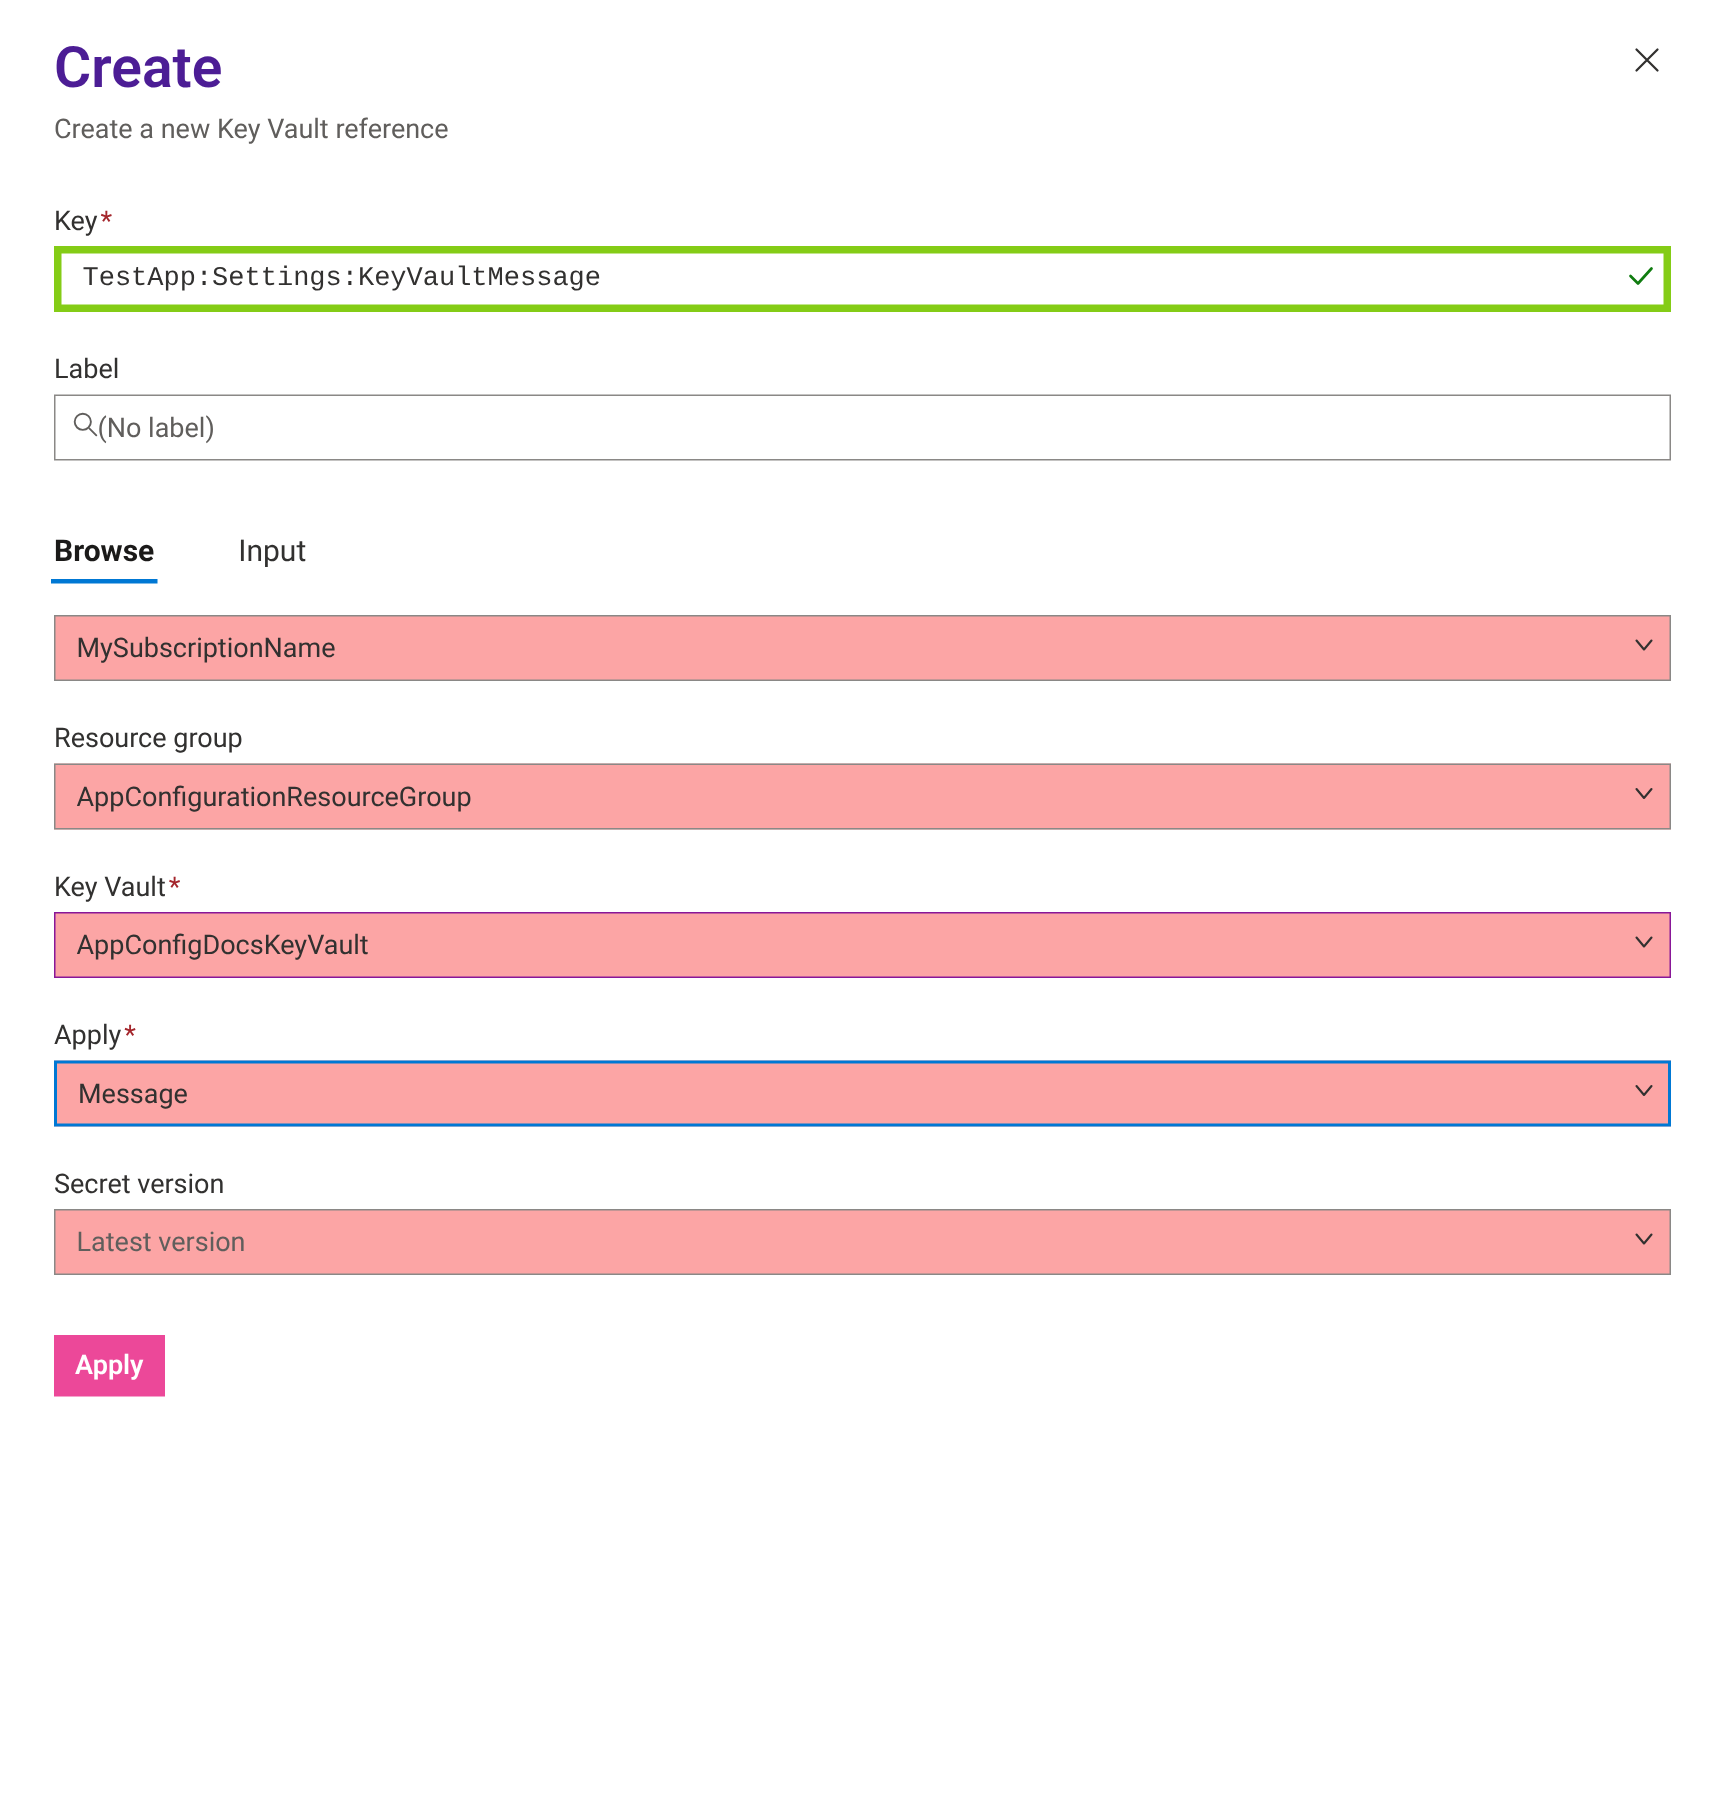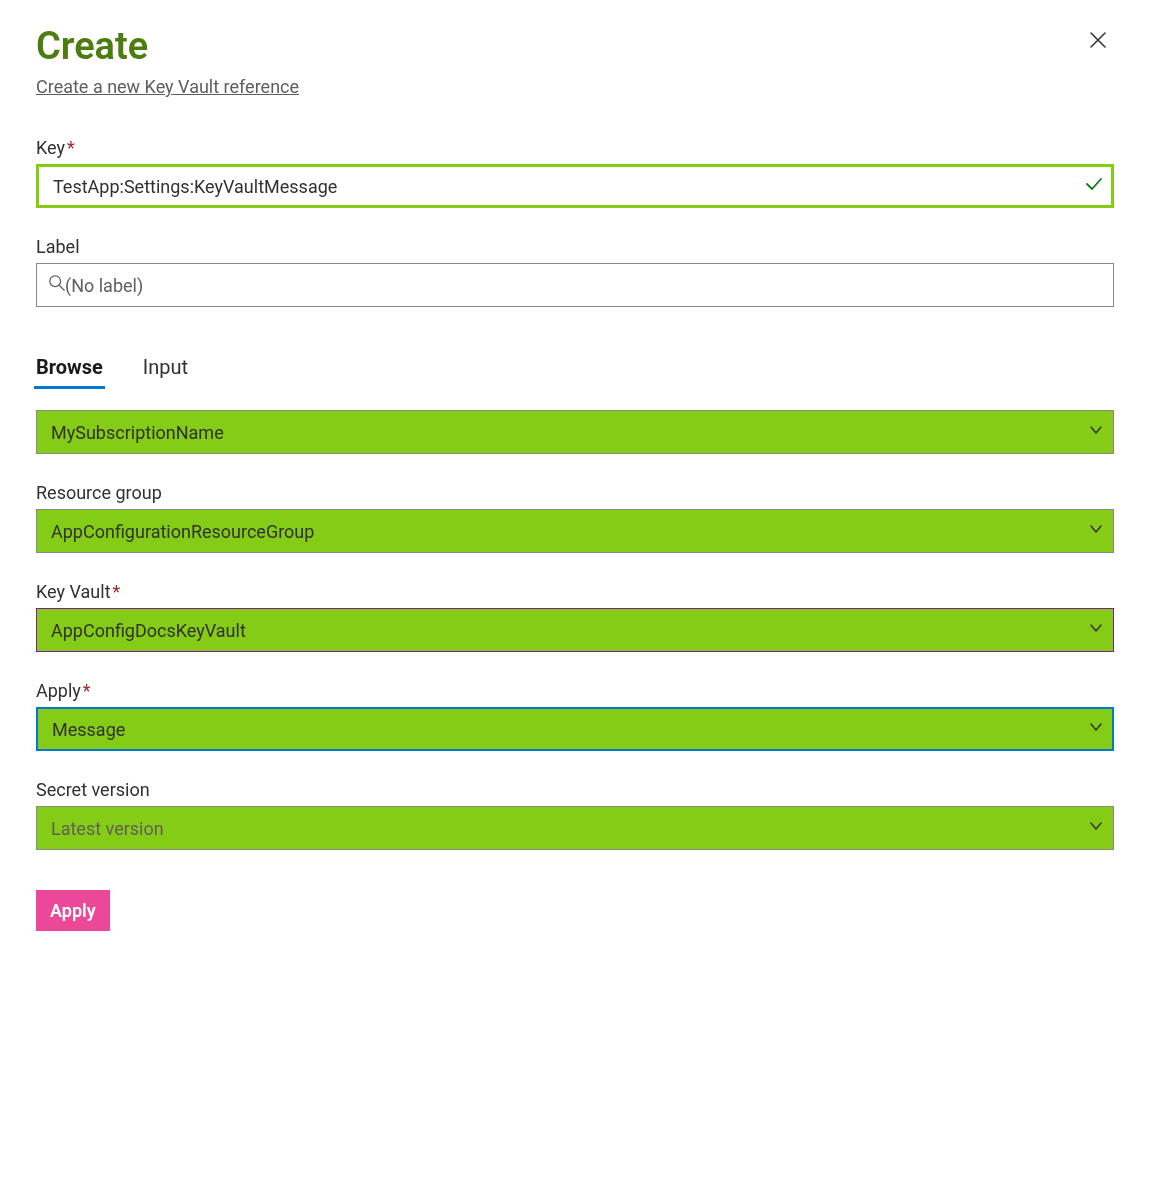--- a/index.html
+++ b/index.html
@@ -14,27 +14,26 @@
   .header {
     display: flex;
     justify-content: space-between;
     align-items: flex-start;
     margin-bottom: 40px;
   }
   .header-text h1 {
     margin: 0 0 8px 0;
     font-size: 38px;
     font-weight: 600;
-    color: #4d7c0f;
+    color: #4c1d95;
   }
   .header-text .subtitle {
     font-size: 18px;
     color: #605e5c;
     margin: 0;
-    text-decoration: underline;
   }
   .close-btn {
     background: none;
     border: none;
     font-size: 22px;
     cursor: pointer;
     padding: 6px;
     color: #323130;
     line-height: 1;
   }
@@ -57,31 +56,32 @@
     height: 44px;
     font-size: 18px;
     padding: 0 42px 0 14px;
     border: 1px solid #8a8886;
     background: #ffffff;
     color: #323130;
     outline: none;
     font-family: inherit;
   }
   .text-input.validated {
-    border: 3px solid #84cc16;
+    border: 5px solid #84cc16;
+    font-family: Liberation Mono, monospace;
   }
   .label-search {
     padding-left: 28px;
     color: #605e5c;
   }
   .label-search::placeholder { color:#605e5c; }
   .select-input {
     appearance: none;
     -webkit-appearance: none;
-    background: #84cc16;
+    background: #fca5a5;
     cursor: pointer;
     text-align: left;
   }
   .select-purple {
     border: 1px solid #881798;
   }
   .select-blue {
     border: 2px solid #0078d4;
   }
   .select-disabled {
@@ -99,21 +99,21 @@
     position: absolute;
     left: 12px;
     top: 50%;
     transform: translateY(-50%);
     pointer-events: none;
     color:#605e5c;
   }
   .check-green { color:#107c10; }
   .tabs {
     display: flex;
-    gap: 40px;
+    gap: 56px;
     border-bottom: 1px solid transparent;
     margin-bottom: 22px;
     margin-top: 40px;
   }
   .tab {
     font-size: 20px;
     padding: 8px 0;
     background: none;
     border: none;
     cursor: pointer;

